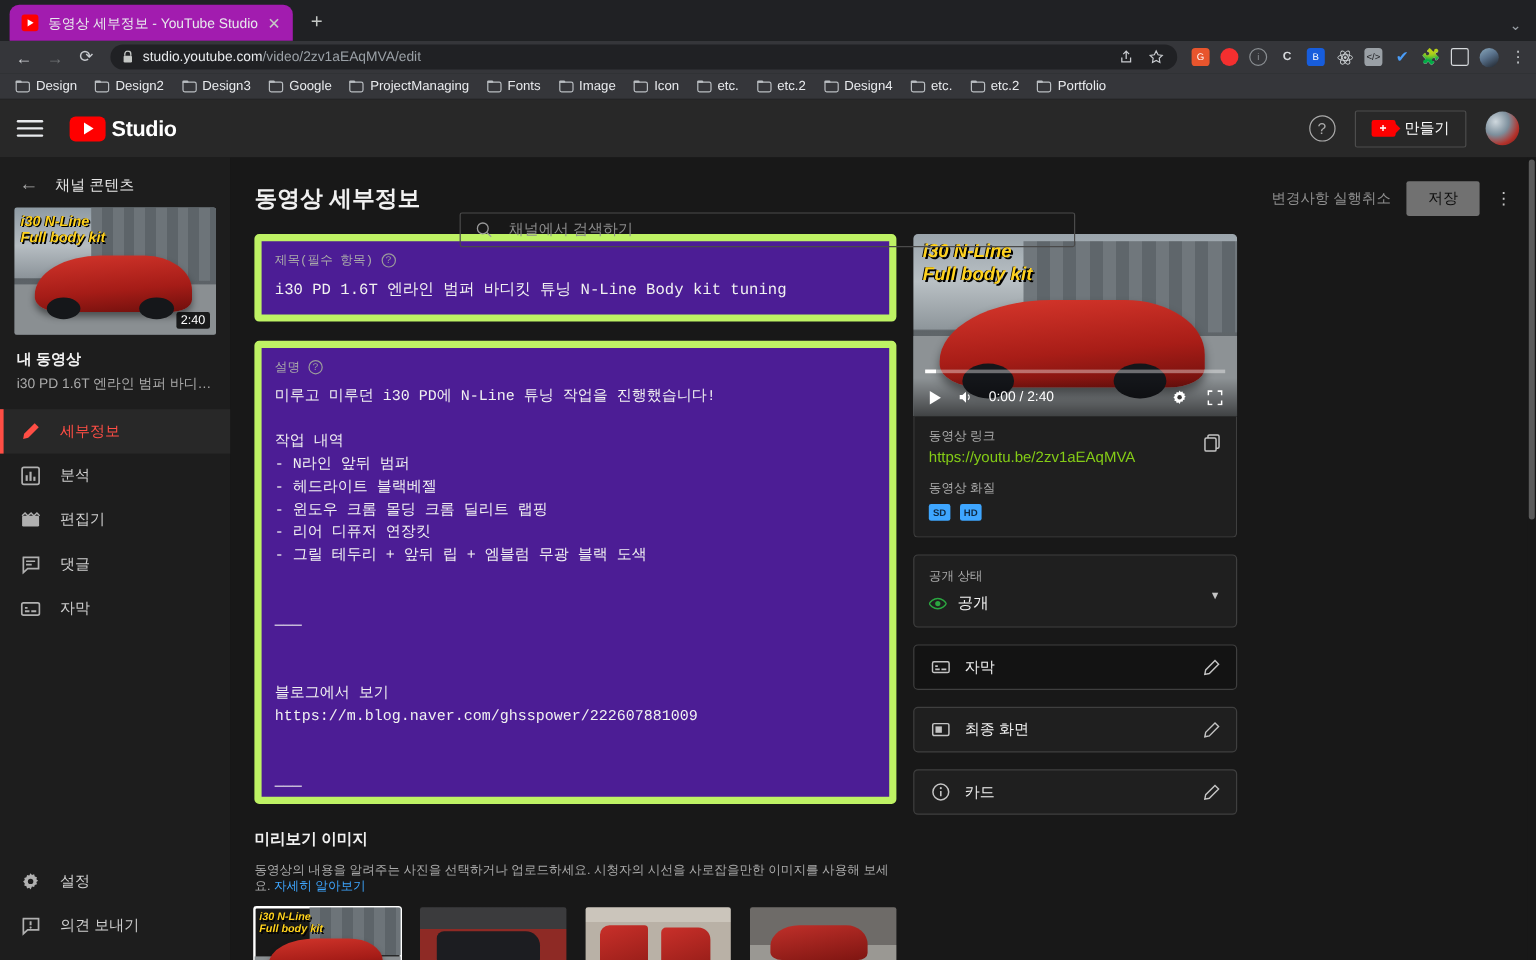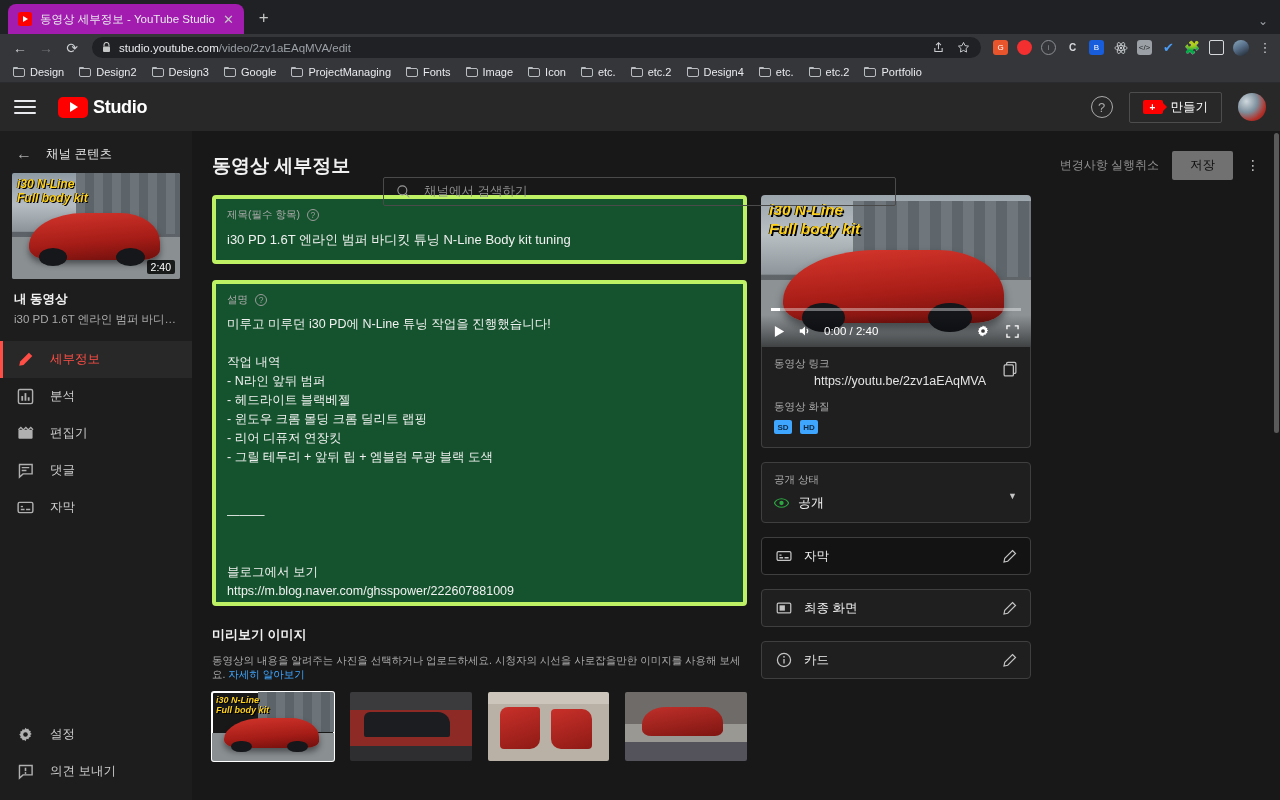--- a/index.html
+++ b/index.html
@@ -203,31 +203,32 @@
     background:#717171; color:#0f0f0f; font-size:12.5px; font-weight:500;
     padding:6px 18px; border-radius:2px;
   }
   .vdots { color:#c4c4c4; font-size:14px; letter-spacing:0; line-height:.6; width:12px; text-align:center; }
 
   .cols { display:flex; gap:14px; margin-top:15px; }
   .col-left { width:535px; flex:0 0 535px; }
   .col-right { width:270px; flex:0 0 270px; }
 
   .field {
-    border:4px solid #bef264; border-radius:4px; background:#14532d;
+    border:6px solid #bef264; border-radius:4px; background:#4c1d95;
     padding:9px 11px 10px;
+    font-family:Liberation Mono, monospace;
   }
   .field-label-row { display:flex; align-items:center; gap:7px; }
   .field-label { color:#aaa; font-size:10.5px; }
   .q-ic {
     width:12px; height:12px; border:1.2px solid #9b9b9b; border-radius:50%;
     color:#9b9b9b; font-size:8.5px; display:flex; align-items:center; justify-content:center;
   }
   .field-value { color:#f1f1f1; font-size:13px; margin-top:8px; line-height:1.5; }
-  .desc-field { margin-top:16px; height:326px; overflow:hidden; }
+  .desc-field { margin-top:16px; height:386px; overflow:hidden; }
   .desc-text { color:#f1f1f1; font-size:12.5px; margin-top:8px; line-height:1.53; white-space:pre-wrap; }
 
   .thumbs-sec { margin-top:20px; }
   .thumbs-title { color:#f1f1f1; font-size:13px; font-weight:700; }
   .thumbs-sub { color:#aaa; font-size:10.5px; margin-top:10px; }
   .thumbs-link { color:#3ea6ff; }
   .thumbs-row { display:flex; gap:16px; margin-top:10px; }
   .tcard { width:122px; height:69px; border-radius:2px; overflow:hidden; position:relative; }
   .tcard.sel { outline:2px solid #fff; outline-offset:-1px; }
   .t2 { background: linear-gradient(180deg,#3b3b3d 0 26%, #8e2a25 26% 78%, #2e2e30 78% 100%); }
@@ -279,21 +280,21 @@
     align-items:center; gap:12px; padding:0 12px; color:#fff;
     background: linear-gradient(180deg, rgba(0,0,0,0) 0%, rgba(0,0,0,.55) 100%);
   }
   .p-time { font-size:11.5px; }
   .p-right { margin-left:auto; display:flex; align-items:center; gap:16px; }
   .link-card {
     background:#1f1f1f; border:1px solid #3f3f3f; border-top:none;
     border-radius:0 0 4px 4px; padding:10px 12px 13px; position:relative;
   }
   .lk-label { color:#aaa; font-size:10.5px; }
-  .lk-url { color:#e5e5e5; font-size:12.5px; margin-top:3px;margin-left:40px; }
+  .lk-url { color:#84cc16; font-size:12.5px; margin-top:3px; }
   .lk-copy { position:absolute; right:12px; top:14px; color:#c4c4c4; }
   .q-label { color:#aaa; font-size:10.5px; margin-top:12px; }
   .q-badges { display:flex; gap:8px; margin-top:6px; }
   .q-badge {
     background:#3ea6ff; color:#0f2a44; font-size:8px; font-weight:bold;
     width:18px; height:14px; border-radius:2px; display:flex;
     align-items:center; justify-content:center;
   }
   .rcard {
     border:1px solid #3f3f3f; border-radius:4px; background:#1f1f1f;

